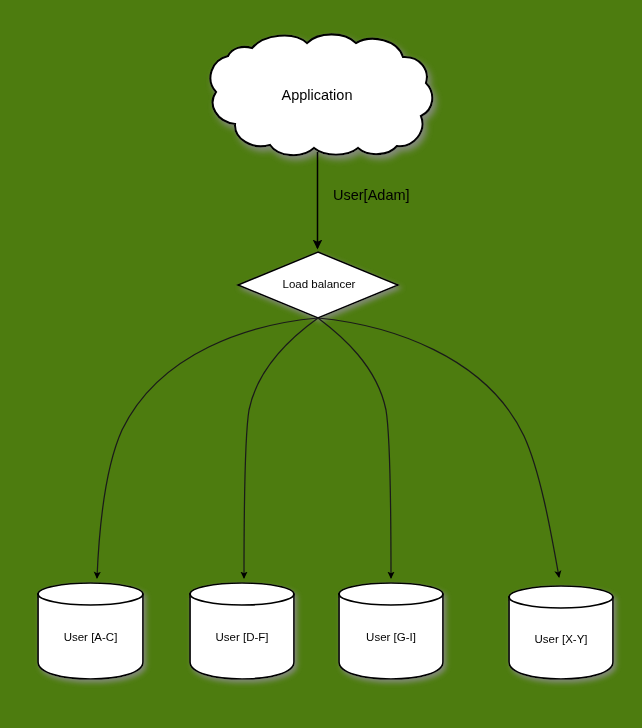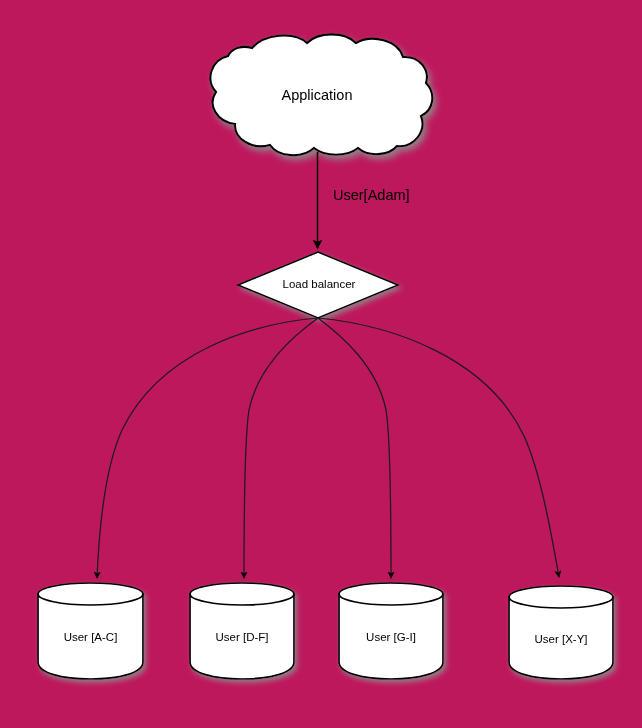--- a/index.html
+++ b/index.html
@@ -8,21 +8,21 @@
     padding: 0;
     background: #ffffff;
   }
   body {
     font-family: "Liberation Sans", sans-serif;
   }
   #canvas {
     position: relative;
     width: 642px;
     height: 728px;
-    background: #be185d;
+    background: #4d7c0f;
     overflow: hidden;
   }
   #diagram-svg {
     position: absolute;
     left: 0;
     top: 0;
     width: 642px;
     height: 728px;
     display: block;
   }

